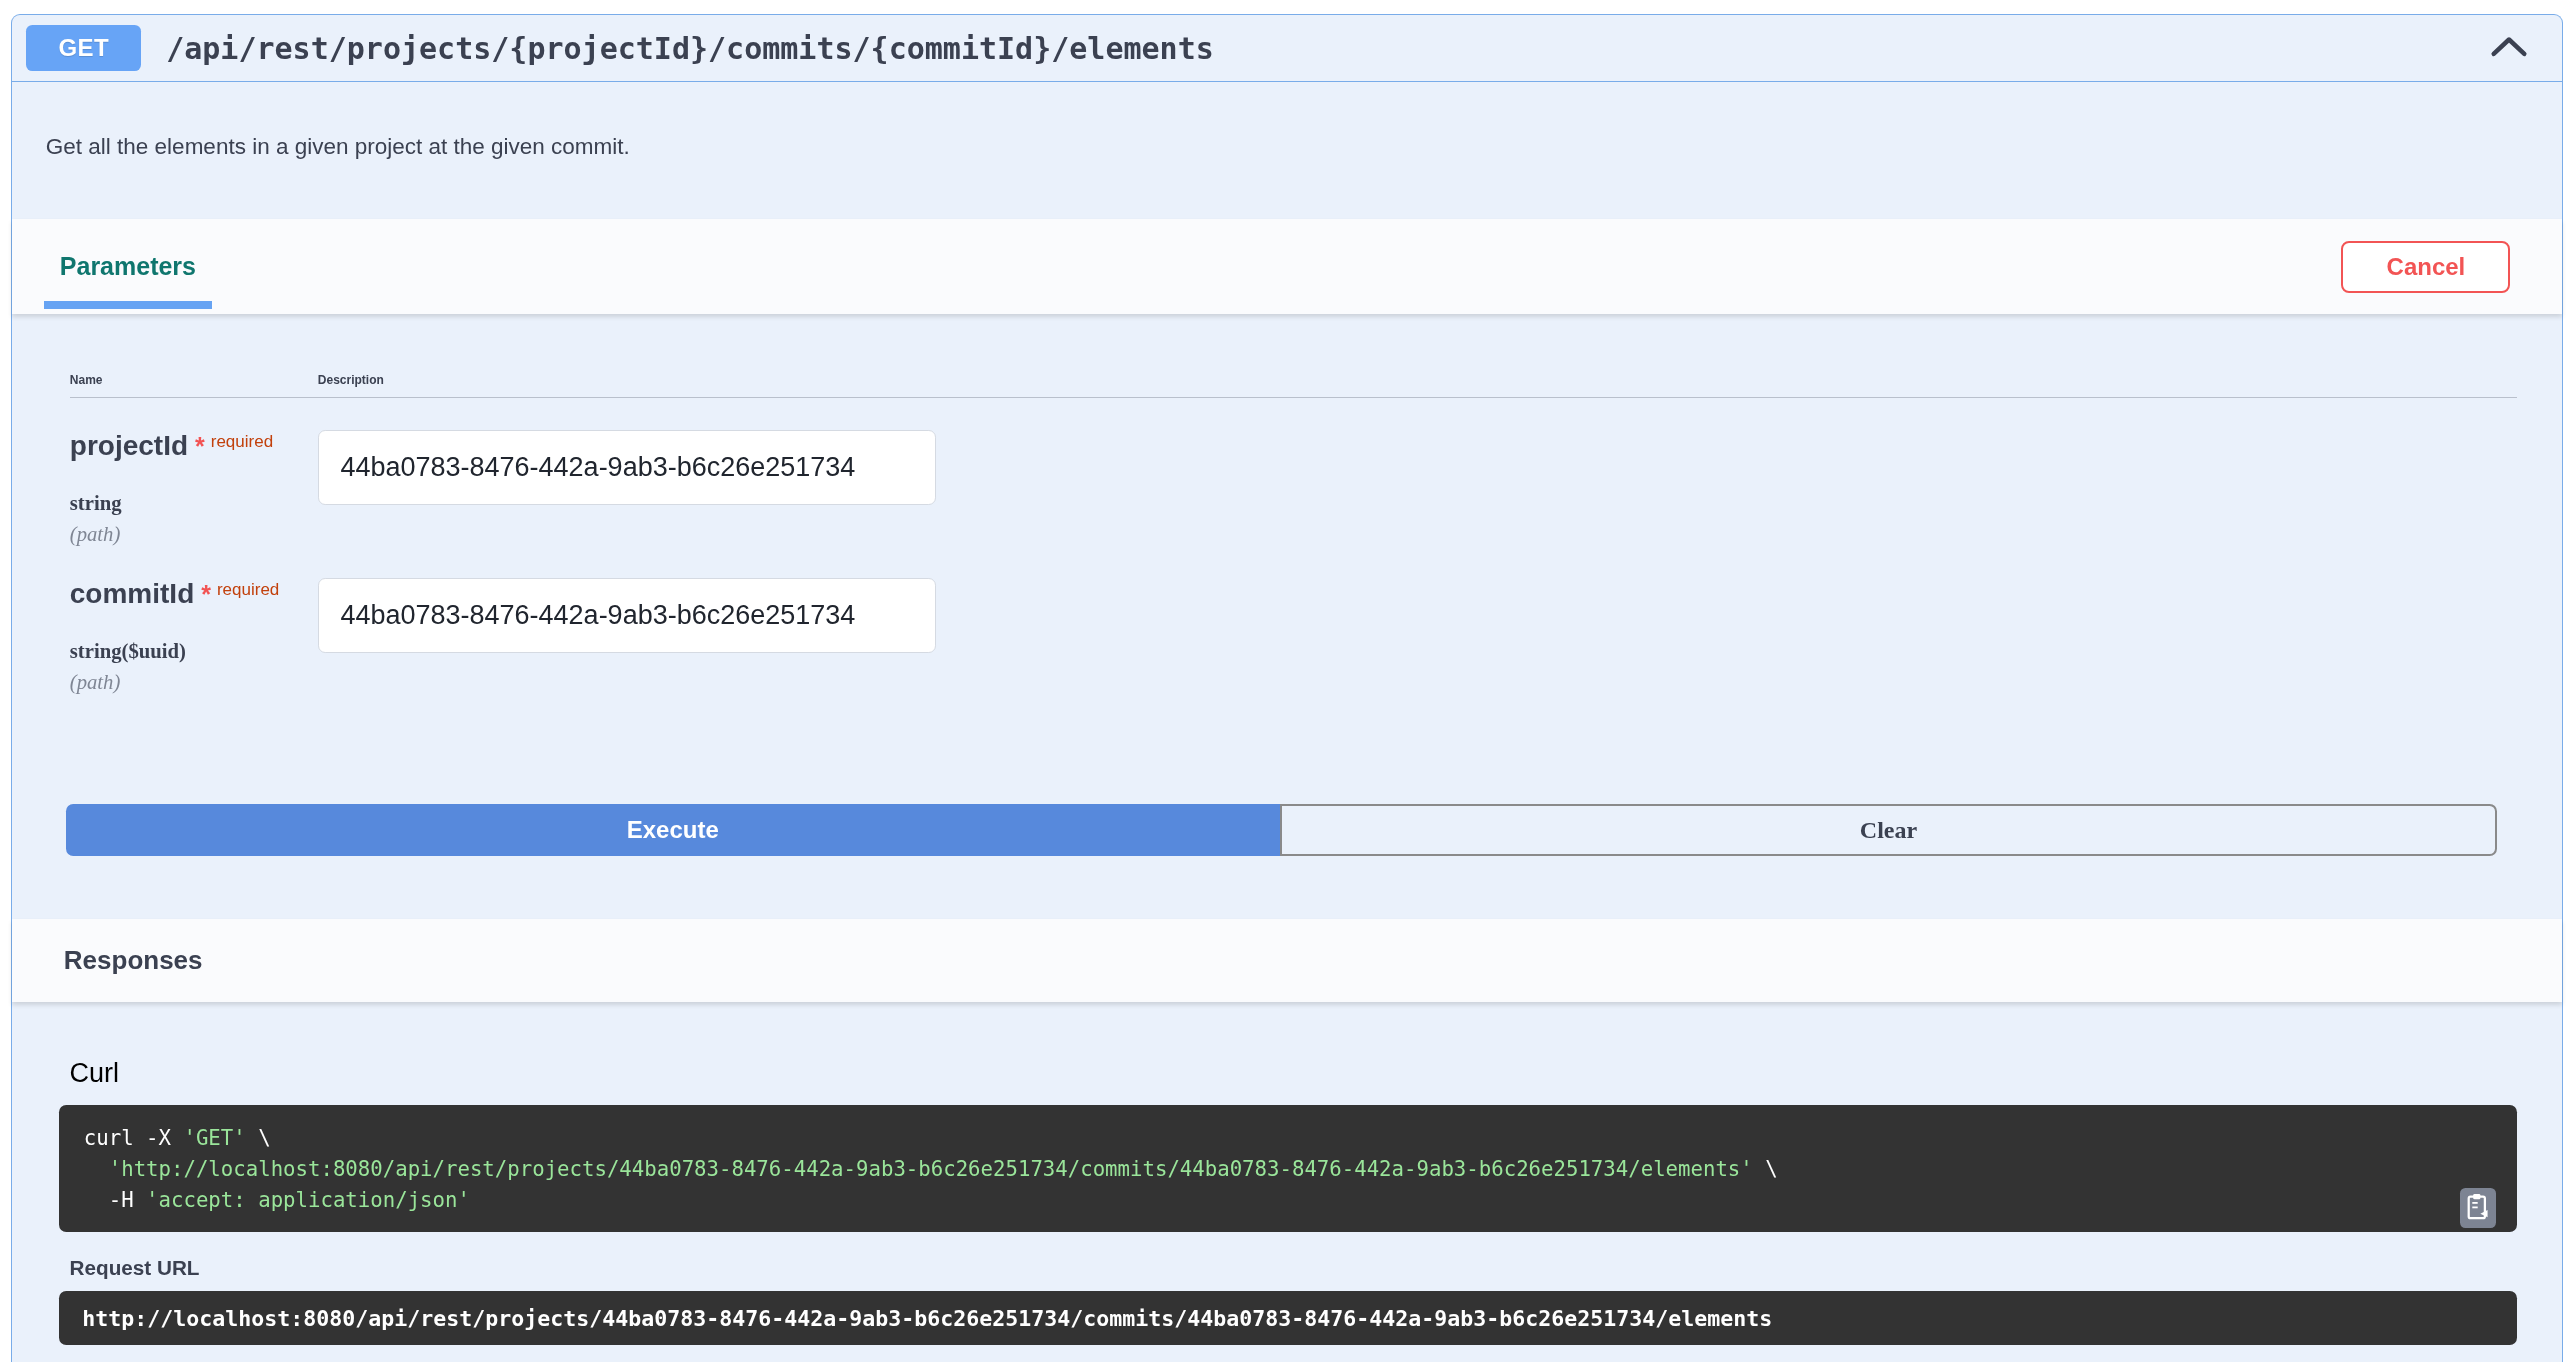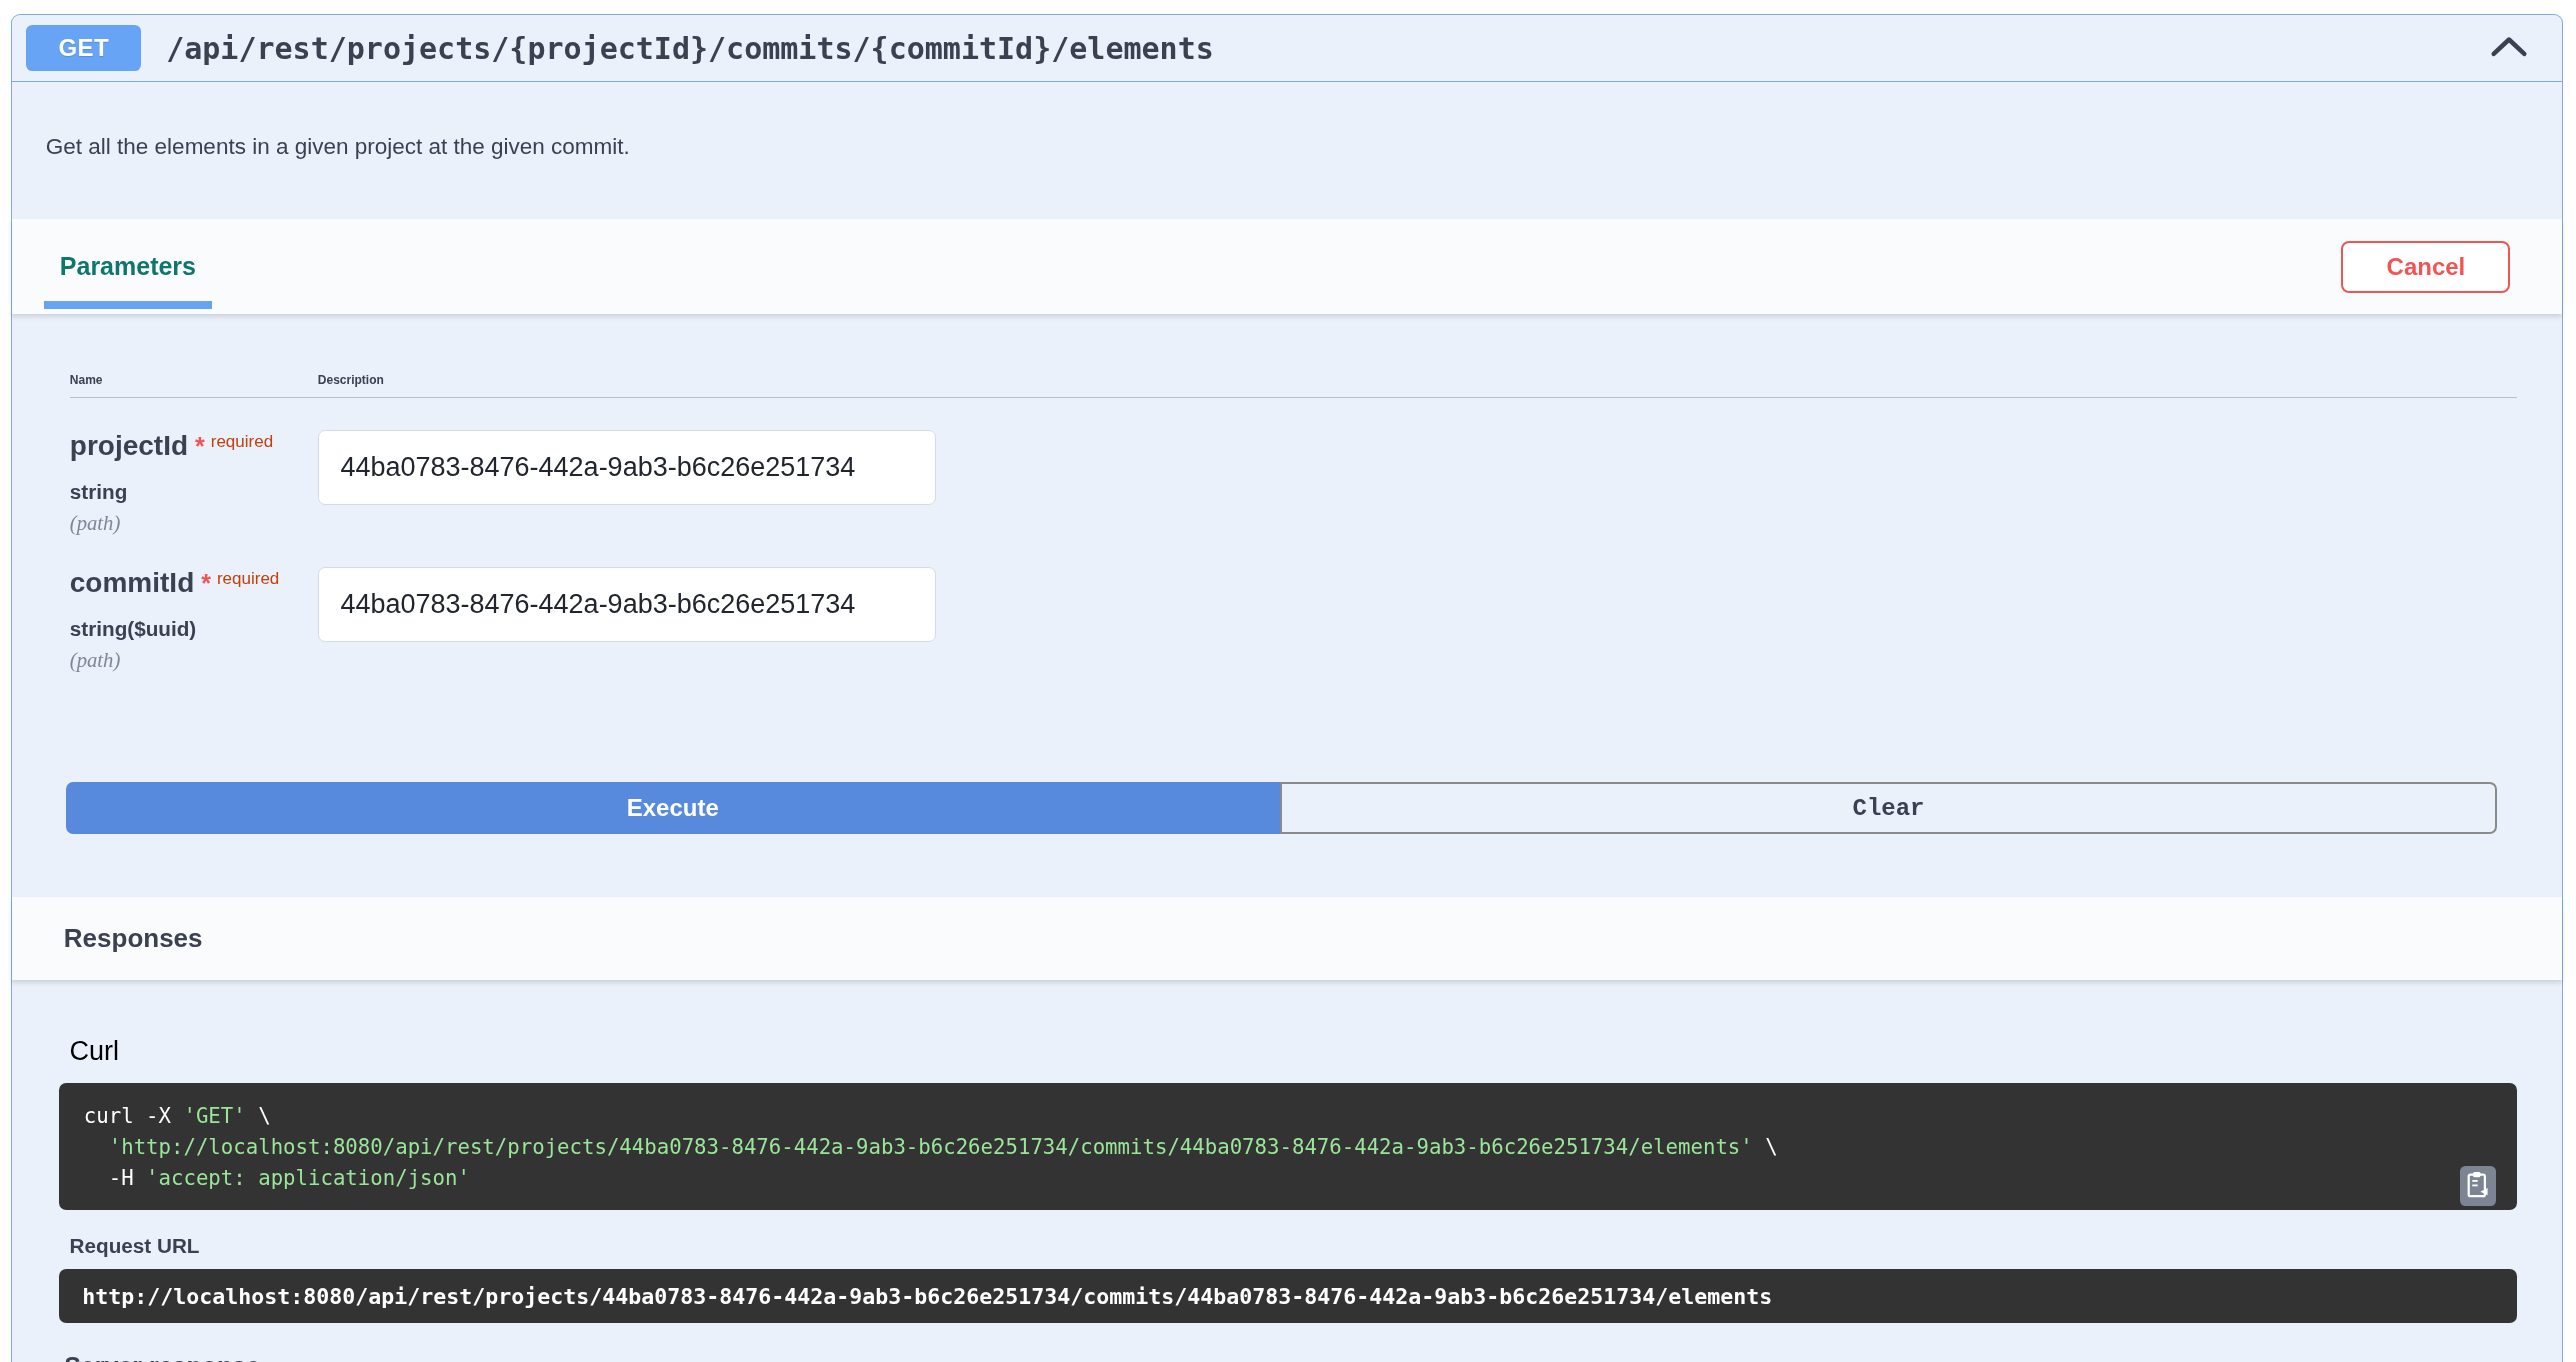--- a/index.html
+++ b/index.html
@@ -75,22 +75,22 @@
     display: grid; grid-template-columns: 248px 1fr;
     padding: 59px 0 10px;
     border-bottom: 0.9px solid rgba(59,65,81,.28);
     font-size: 12px; font-weight: bold;
   }
   .param-row { display: grid; grid-template-columns: 248px 1fr; padding-top: 32px; }
   .param-name-line { font-size: 28px; font-weight: bold; color: #3b4151; line-height: 32px; }
   .req-star { color: #f25353; font-size: 25px; }
   .req-label { color: #c2410c; font-size: 17px; font-weight: normal; position: relative; top: -8px; margin-left: 6px; }
   .param-type {
-    margin-top: 14px;
-    font-family: Liberation Sans, sans-serif;
+    margin-top: 26px;
+    font-family: Liberation Serif, serif;
     font-size: 20.7px; font-weight: bold; color: #3b4151;
   }
   .param-in {
     margin-top: 8px;
     font-family: Liberation Serif, serif;
     font-style: italic; font-size: 20.7px; color: #7f8694;
   }
   .param-input {
     width: 618px; height: 75px;
     border: 0.9px solid #d5dae2; border-radius: 7.2px;
@@ -105,21 +105,21 @@
     flex: 1;
     background: #5789dc; border: none; border-radius: 7.2px 0 0 7.2px;
     color: #fff; font-size: 24px; font-weight: bold;
     font-family: "Liberation Sans", sans-serif;
     cursor: pointer;
   }
   .clear-btn {
     flex: 1;
     background: transparent; border: 2.7px solid #8a8a8a; border-radius: 0 7.2px 7.2px 0;
     color: #3b4151; font-size: 24px; font-weight: bold;
-    font-family: Liberation Mono, monospace;
+    font-family: Liberation Serif, serif;
     cursor: pointer;
   }
   
   .responses-band {
     height: 83px; margin-top: 63px;
     display: flex; align-items: center;
     padding: 0 32px 0 52px;
     font-size: 26px; font-weight: bold; color: #3b4151;
   }
   .responses-body { padding: 56px 45px 0 47px; }

